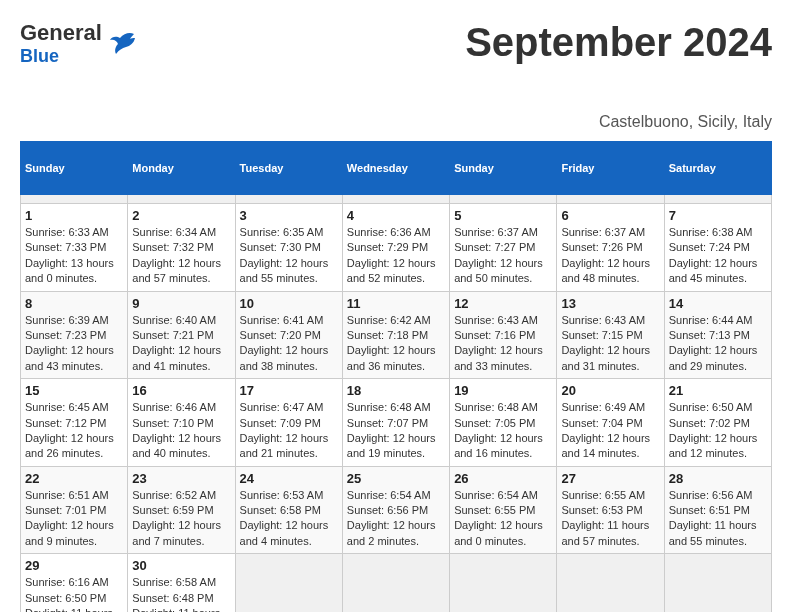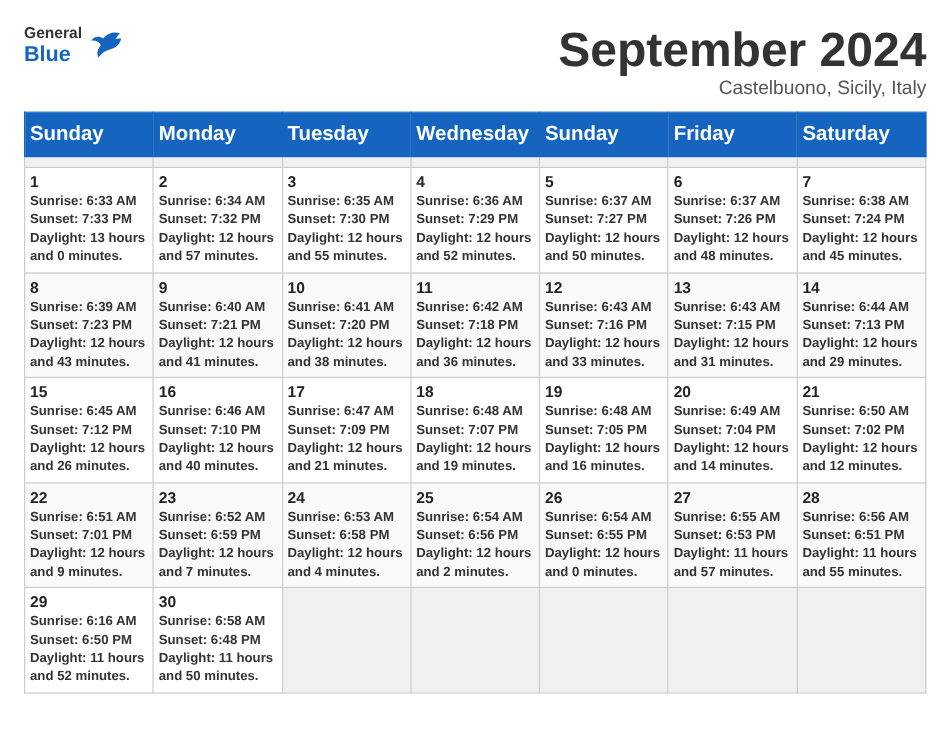--- a/index.html
+++ b/index.html
@@ -20,32 +20,33 @@
       text-align: right;
     }
     .month-title {
       font-size: 40px;
       font-weight: bold;
       color: #333;
     }
     .location {
       font-size: 16px;
       color: #555;
+      margin-top: 48px;
     }
     .calendar {
       width: 100%;
       border-collapse: collapse;
       font-size: 11px;
     }
     .calendar thead tr th {
       background: #1565c0;
       color: #fff;
-      padding: 8px 4px;
+      padding: 20px 4px;
       text-align: left;
-      font-size: 17px;
+      font-size: 11px;
       font-weight: bold;
       border: 1px solid #1565c0;
     }
     .calendar tbody tr td {
       border: 1px solid #ccc;
       vertical-align: top;
       padding: 4px;
       width: calc(100% / 7);
       min-height: 80px;
       background: #fff;
@@ -59,36 +60,35 @@
     .day-num {
       font-size: 13px;
       font-weight: bold;
       color: #222;
       display: block;
       margin-bottom: 2px;
     }
     .day-info {
       color: #333;
       line-height: 1.4;
-      font-weight: bold;
     }
     .empty-cell {
       background: #f0f0f0 !important;
     }
     .logo-container {
       display: flex;
       align-items: center;
       gap: 4px;
     }
     .logo-word {
       display: flex;
       flex-direction: column;
     }
     .logo-general {
-      font-size: 13px;
+      font-size: 22px;
       font-weight: bold;
       color: #333;
     }
     .logo-blue-text {
       font-size: 18px;
       font-weight: bold;
       color: #1565c0;
     }
     .bird-svg {
       fill: #1565c0;

